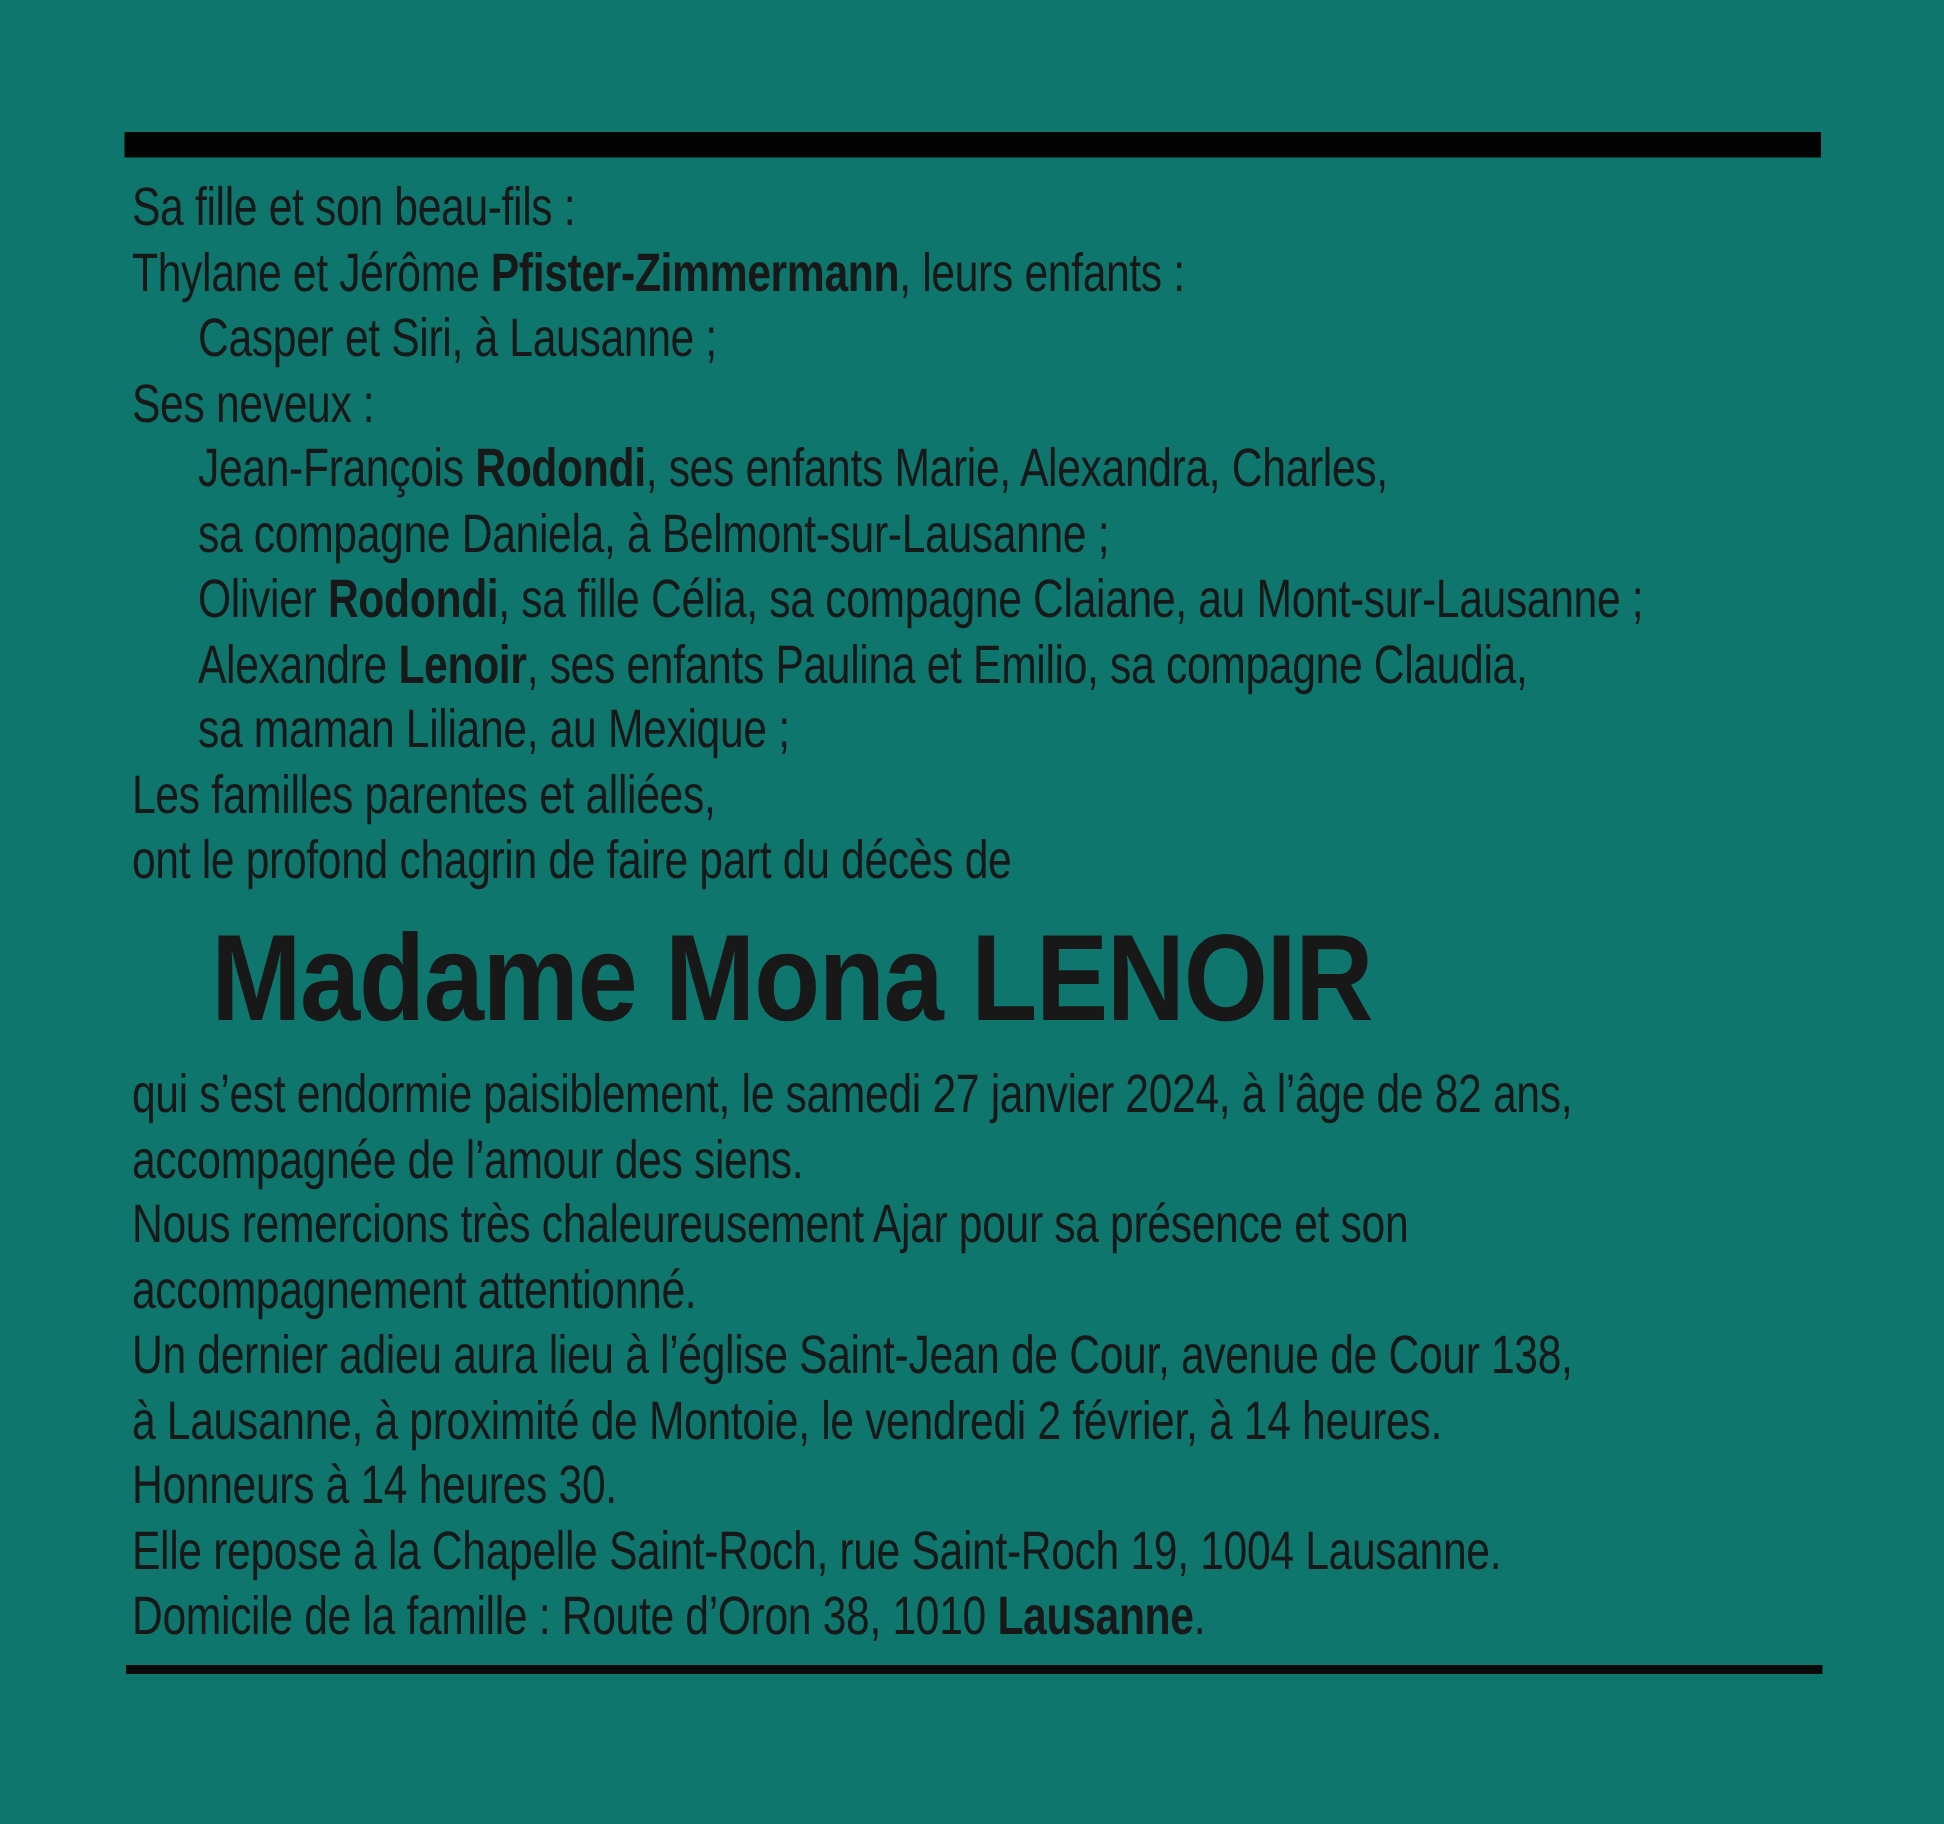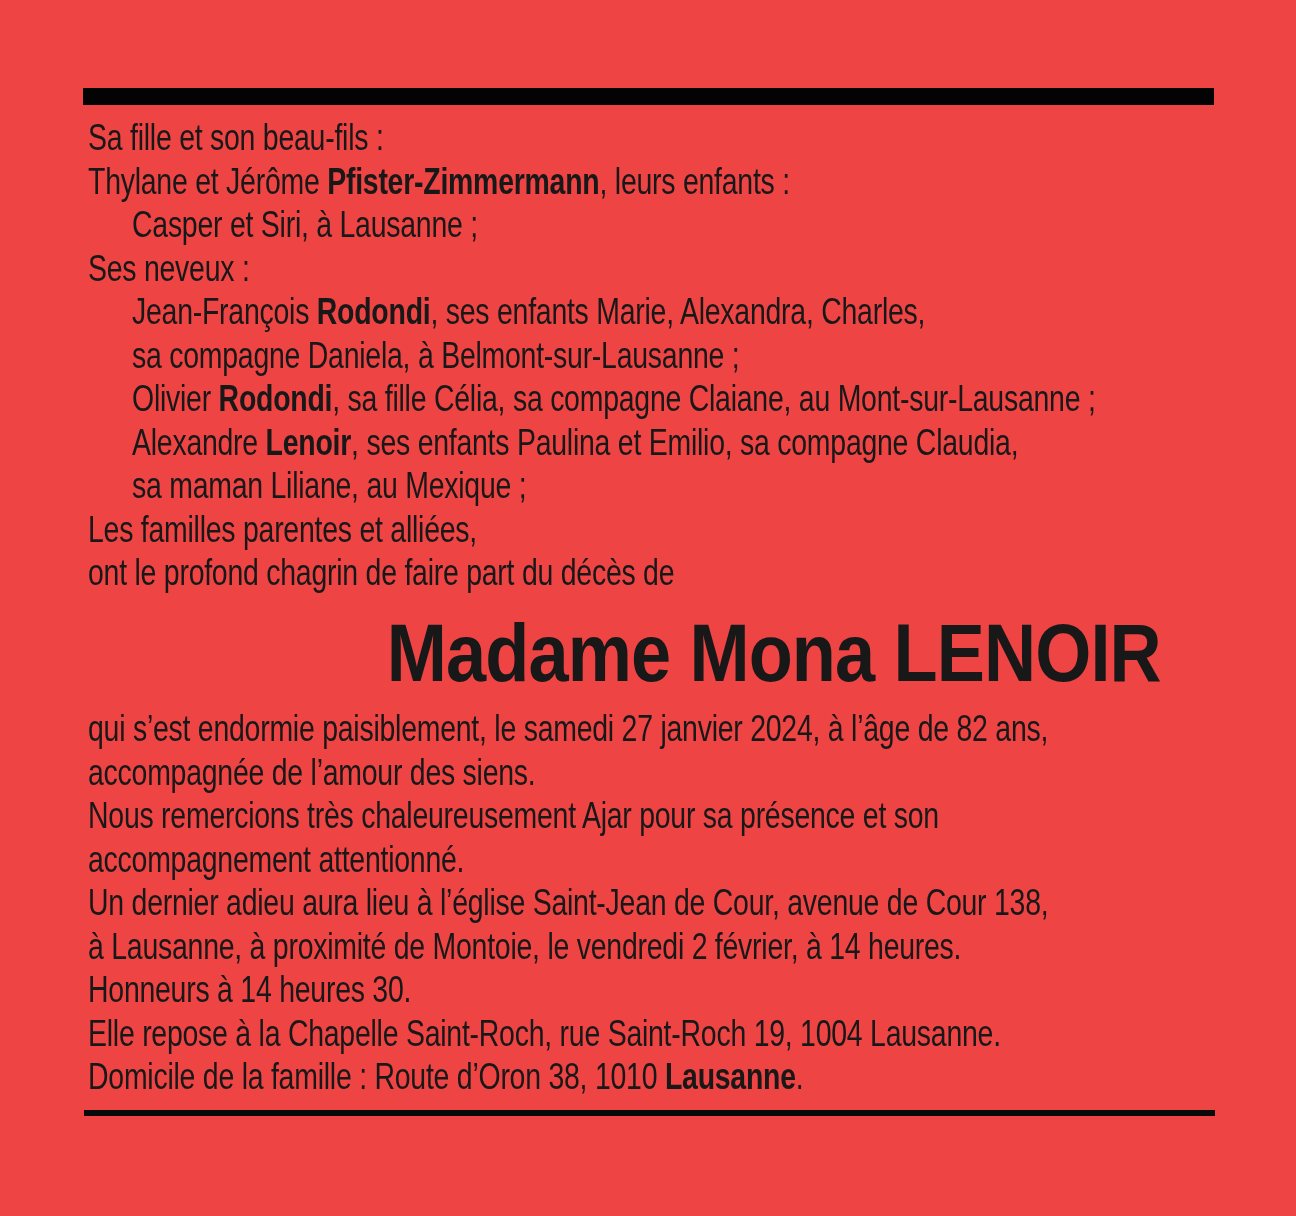--- a/index.html
+++ b/index.html
@@ -1,20 +1,20 @@
 <!DOCTYPE html>
 <html><head>
 <meta charset="utf-8">
 <style>
   html, body { margin: 0; padding: 0; background: #ffffff; }
   .page {
     position: relative;
     width: 1296px;
     height: 1216px;
-    background: #ef4444;
+    background: #0f766e;
     font-family: "Liberation Sans", "DejaVu Sans", sans-serif;
     color: #181818;
     overflow: hidden;
   }
   .top-bar {
     position: absolute;
     left: 83px;
     top: 88px;
     width: 1131px;
     height: 17px;
@@ -43,21 +43,21 @@
     transform-origin: 0 50%;
     white-space: nowrap;
   }
   .line.indent { padding-left: 44px; }
   .seg-bold { font-weight: bold; }
   .title-line {
     position: absolute;
     left: 88px;
     top: 612px;
     width: 1126px;
-    text-align: right;
+    text-align: left;
     font-size: 82px;
     font-weight: bold;
     line-height: 1;
     white-space: nowrap;
     letter-spacing: -1px;
   }
   .title-line .scale {
     display: inline-block;
     transform: scaleX(0.88);
     transform-origin: 50% 50%;

